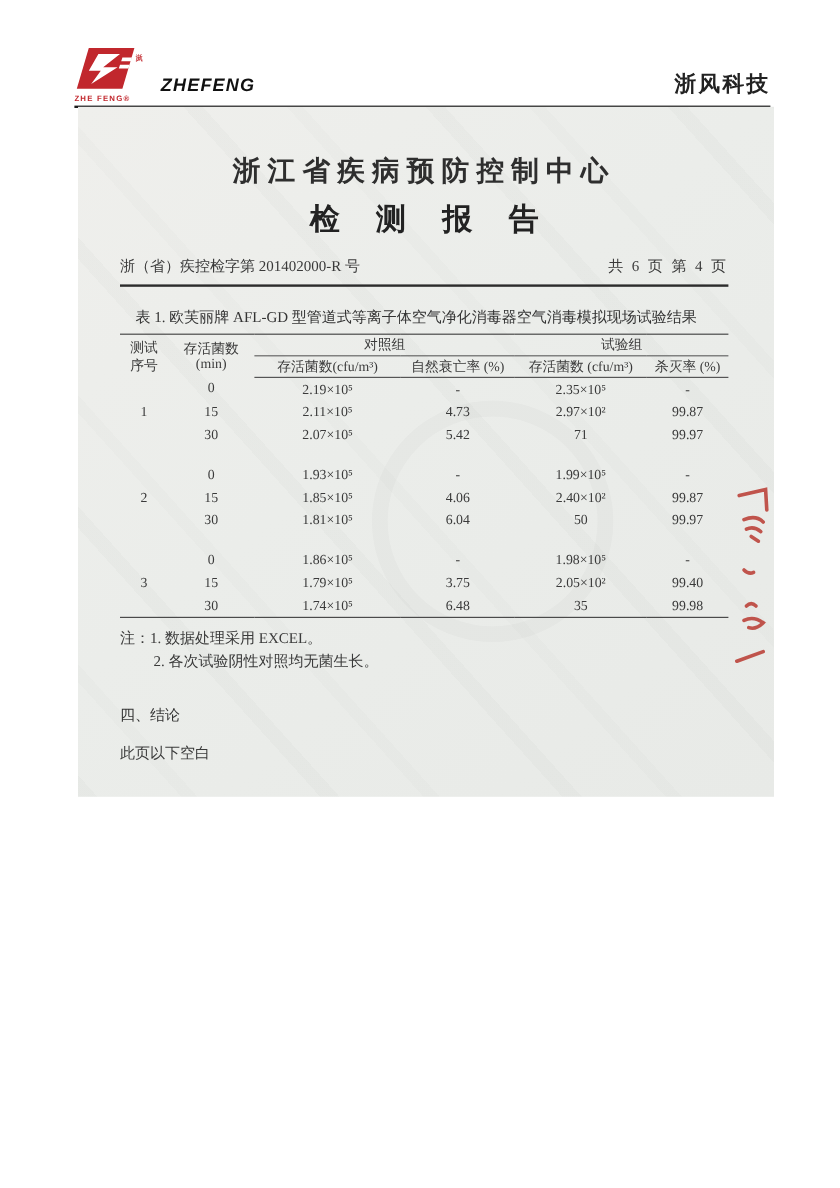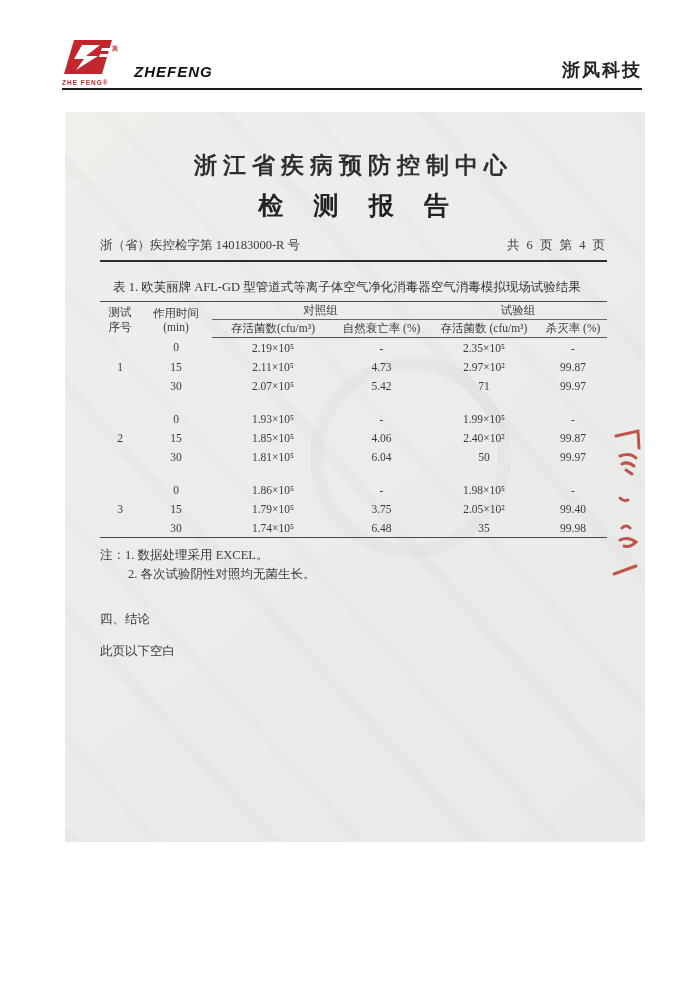--- a/index.html
+++ b/index.html
@@ -25,21 +25,21 @@
     position:absolute;right:2px;top:0;font-size:6px;color:#c1272d;
     writing-mode:vertical-rl;letter-spacing:1px;line-height:1;
   }
   .brand-latin{
     font-family:"Liberation Sans",sans-serif;font-weight:900;font-style:italic;
     font-size:15px;color:#111;letter-spacing:1px;padding-bottom:4px;
   }
   .brand-cn{font-size:18px;font-weight:bold;color:#222;letter-spacing:2px;padding-bottom:2px;}
   
   .scan{
-    position:absolute;left:65px;top:112px;width:580px;height:730px;
+    position:absolute;left:65px;top:89px;width:580px;height:575px;
     background:linear-gradient(140deg,#efefec 0%,#ebedea 45%,#e8eae7 100%);
     overflow:hidden;
   }
   .wm-stripes{
     position:absolute;inset:0;pointer-events:none;
     background:repeating-linear-gradient(48deg,rgba(150,156,150,0.05) 0 12px,transparent 12px 64px,rgba(150,156,150,0.035) 64px 74px,transparent 74px 150px);
   }
   .wm-circle{
     position:absolute;left:245px;top:245px;width:175px;height:175px;border-radius:50%;
     border:13px solid rgba(140,145,140,0.055);pointer-events:none;
@@ -104,21 +104,21 @@
 
 <div class="scan">
   <div class="wm-stripes"></div>
   <div class="wm-circle"></div>
 
   <div class="content">
     <div class="org-title">浙江省疾病预防控制中心</div>
     <div class="doc-title">检 测 报 告</div>
 
     <div class="ref-row">
-      <span>浙（省）疾控检字第 140183000-R 号</span>
+      <span>浙（省）疾控检字第 201402000-R 号</span>
       <span class="ref-pages">共 6 页 第 4 页</span>
     </div>
 
     <div class="tbl-caption">表 1. 欧芙丽牌 AFL-GD 型管道式等离子体空气净化消毒器空气消毒模拟现场试验结果</div>
 
     <table class="report">
       <colgroup>
         <col style="width:40px">
           <col style="width:72px">
           <col style="width:122px">
@@ -126,21 +126,21 @@
           <col style="width:110px">
           <col style="width:68px">
       </colgroup>
       <thead>
         <tr>
           <th rowspan="2">
             <div>测试</div>
             <div>序号</div>
           </th>
           <th rowspan="2">
-            <div>作用时间</div>
+            <div>存活菌数</div>
             <div>(min)</div>
           </th>
           <th colspan="2" class="grp">对照组</th>
           <th colspan="2" class="grp">试验组</th>
         </tr>
         <tr>
           <th>存活菌数(cfu/m³)</th>
           <th>自然衰亡率 (%)</th>
           <th>存活菌数 (cfu/m³)</th>
           <th>杀灭率 (%)</th>

